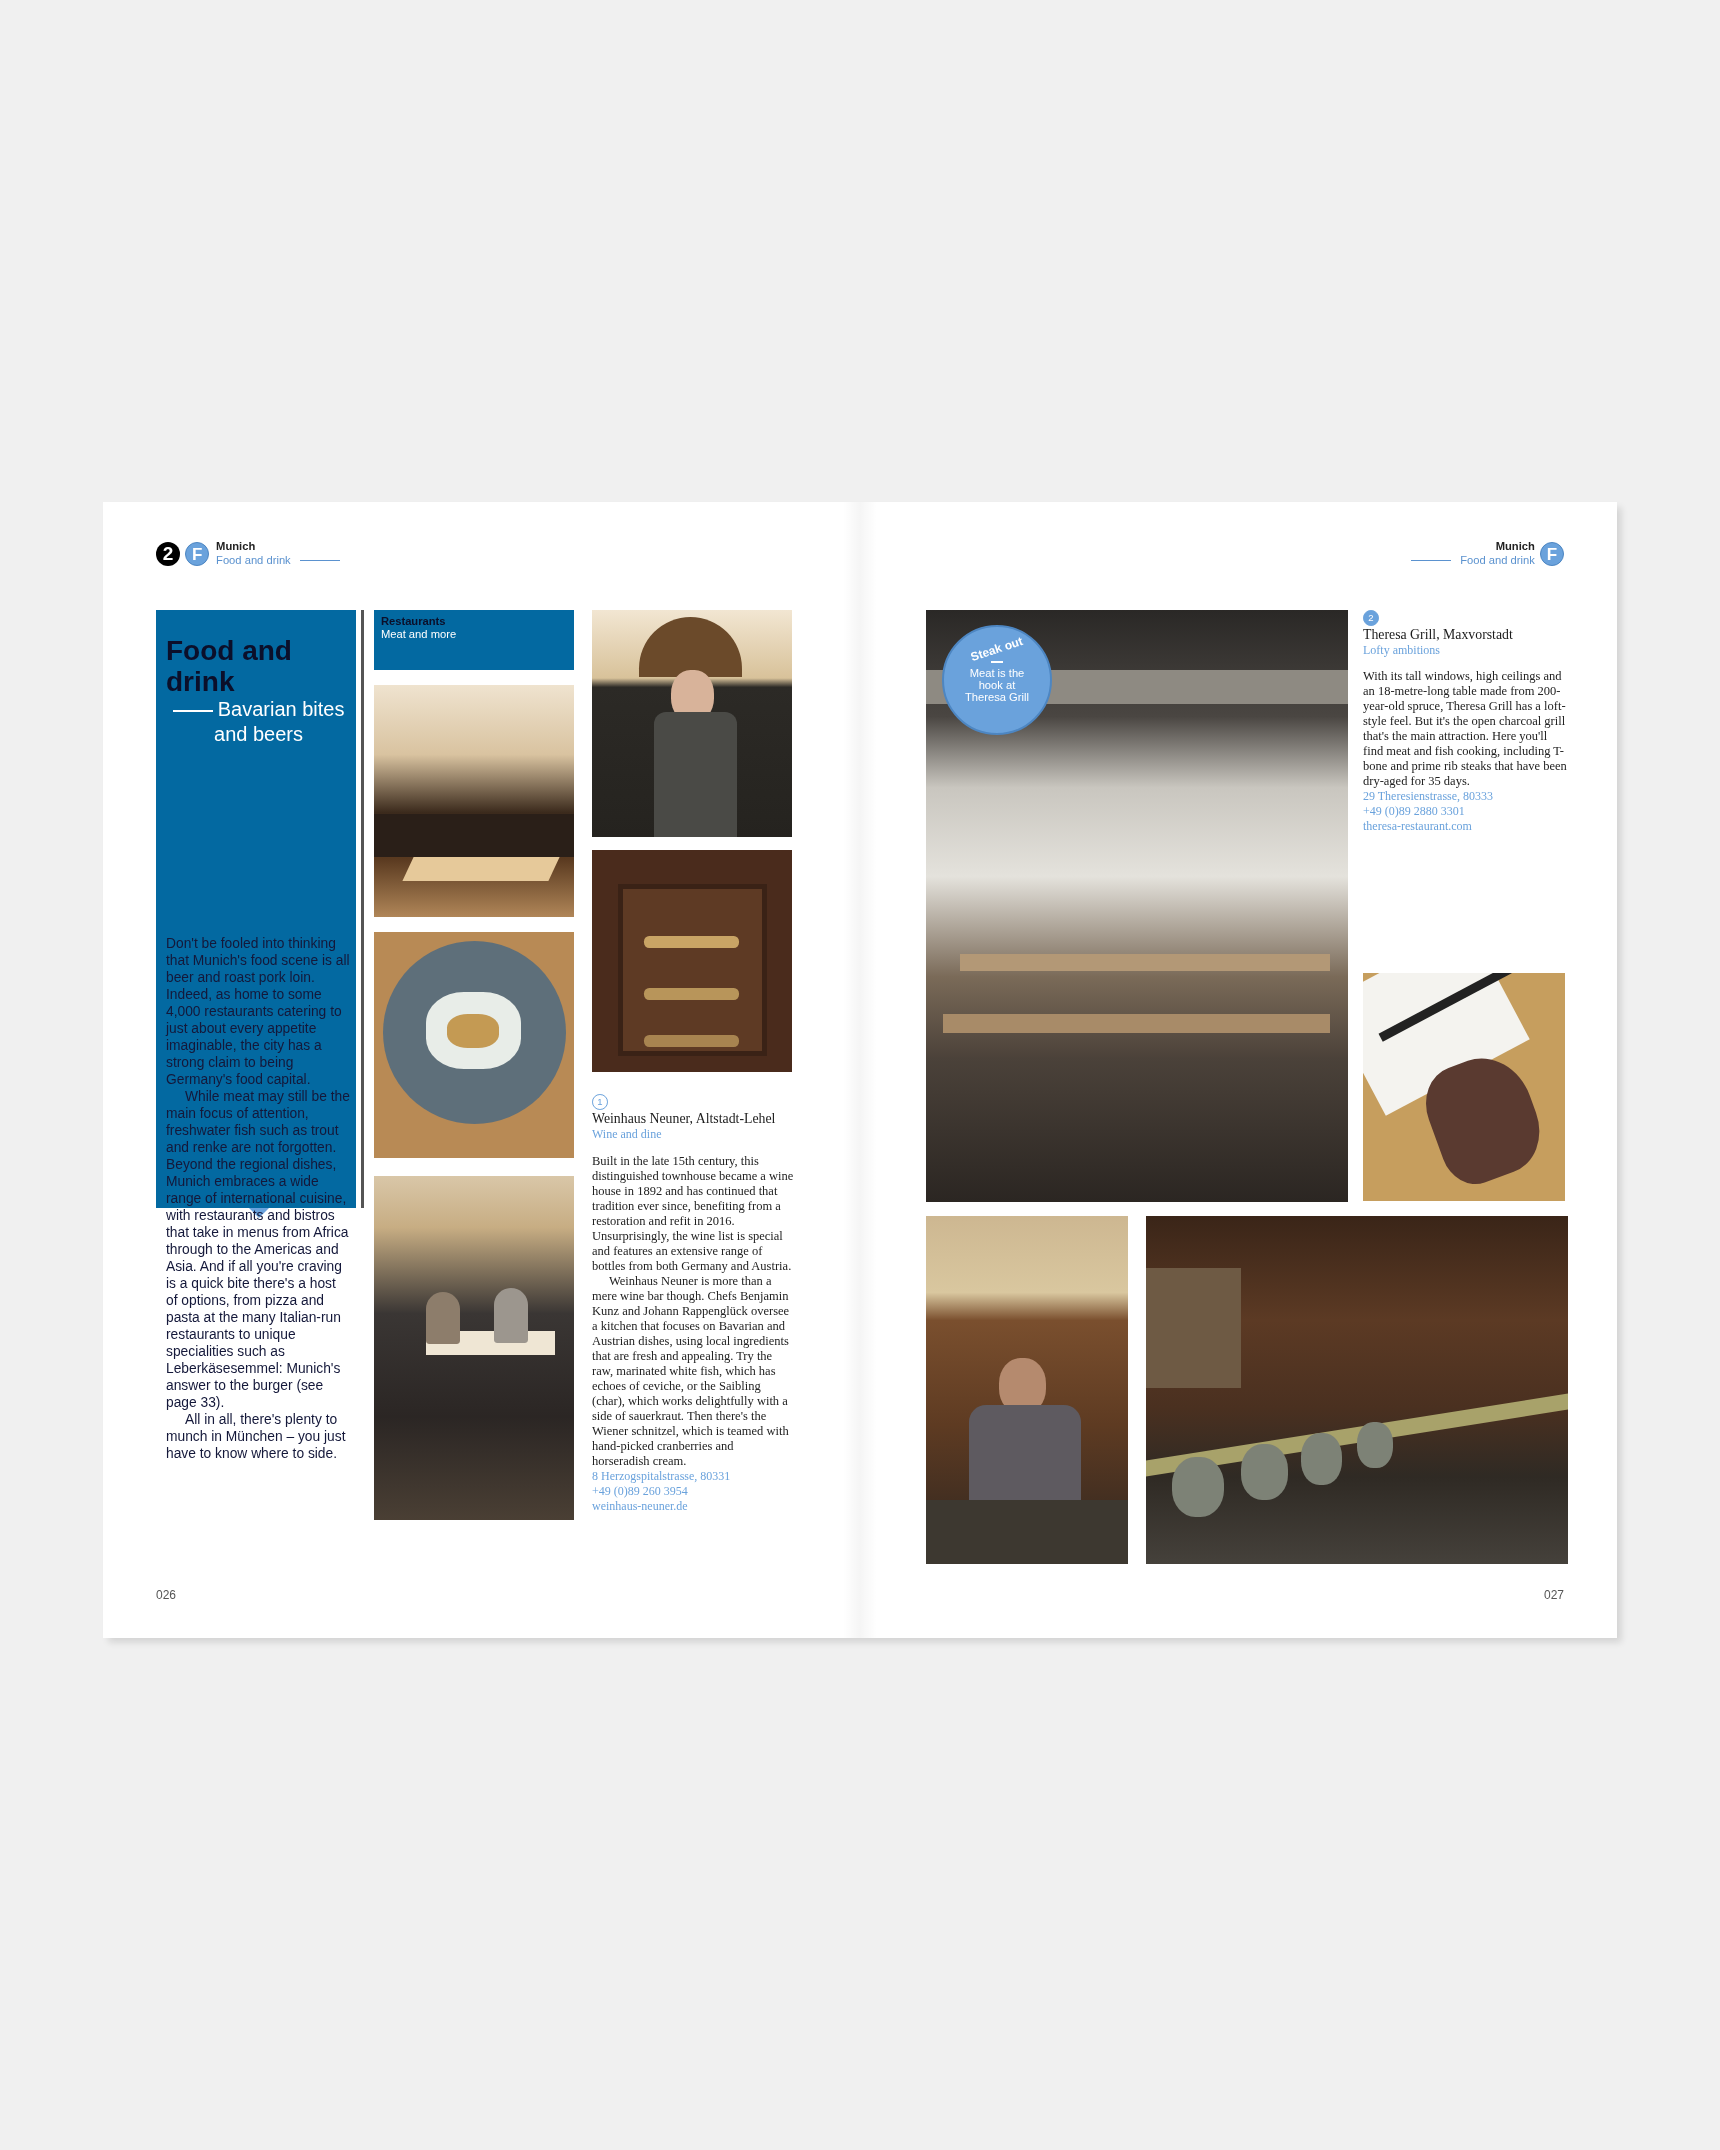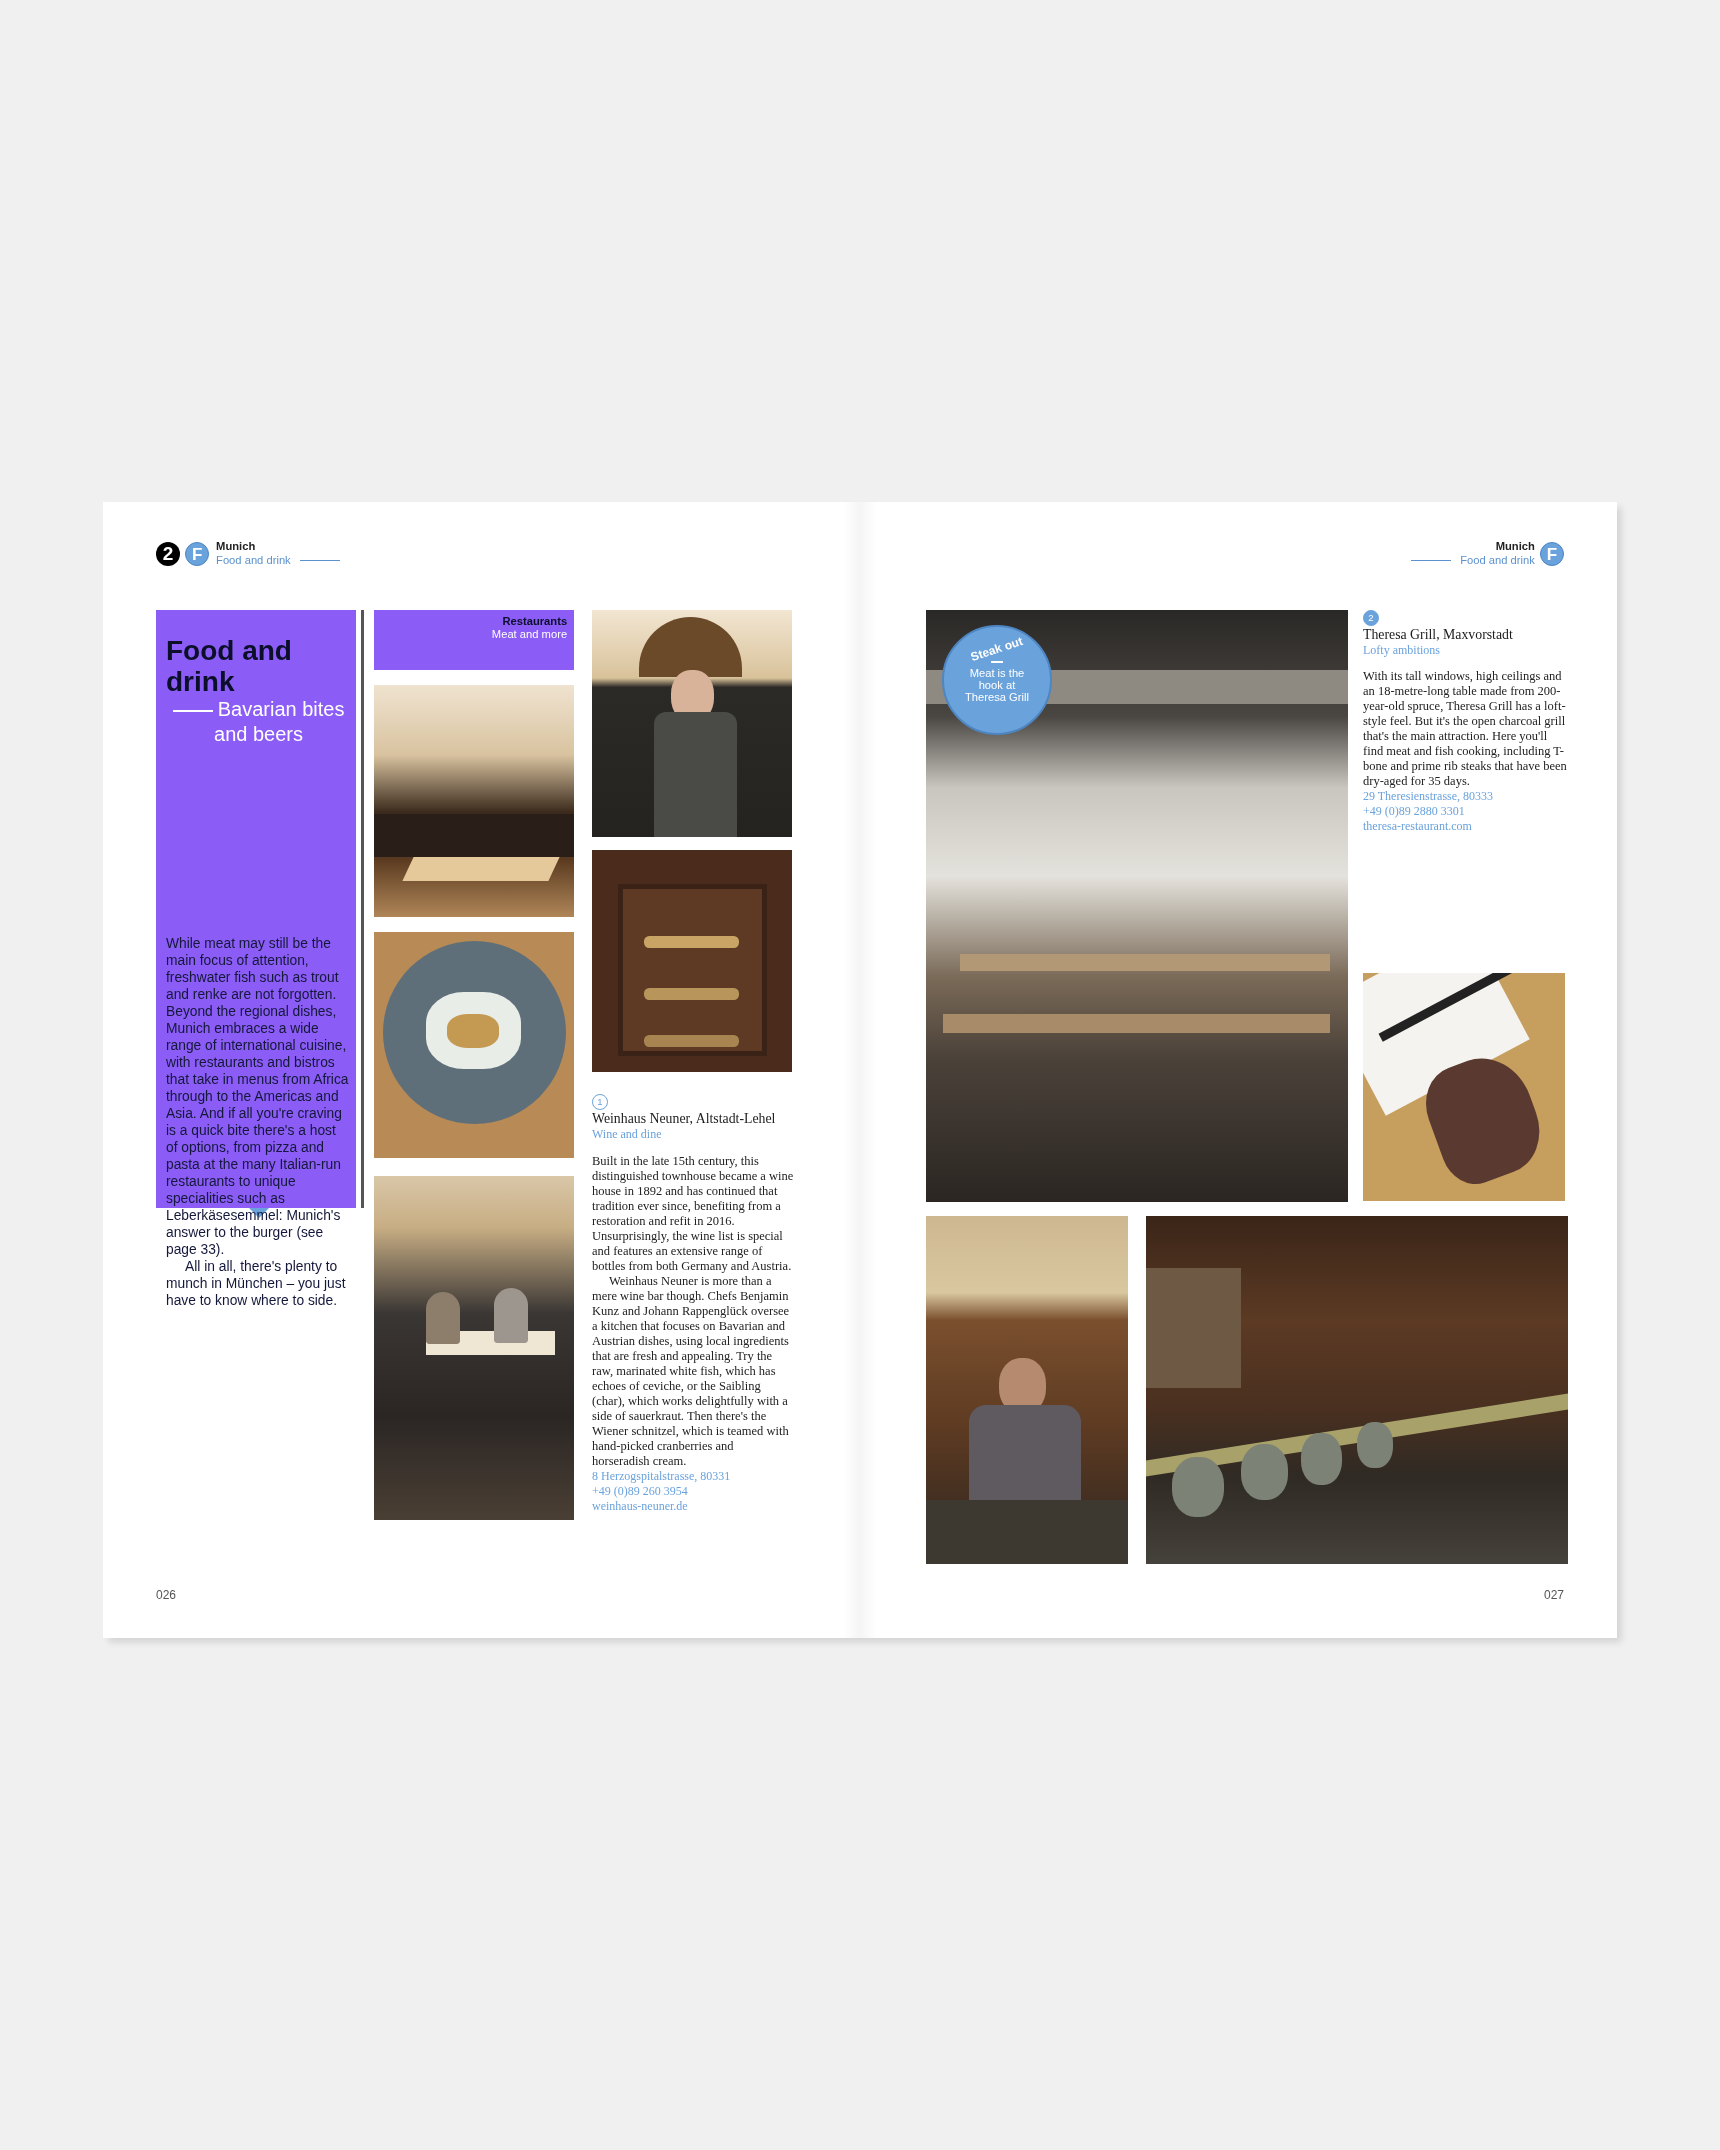--- a/index.html
+++ b/index.html
@@ -1,21 +1,21 @@
 <!DOCTYPE html>
 <html style="font-size:13.8px"><head>
 <meta charset="utf-8">
 <style>
   html, body { margin:0; padding:0; }
   body { width:1721px; height:2151px; background:#f0f0f0; position:relative; overflow:hidden; font-family:"Liberation Sans", sans-serif; }
   .spread { position:absolute; left:103px; top:502px; width:1514px; height:1136px; background:#ffffff; box-shadow: 5.2px 5.2px 6.9px rgba(0,0,0,0.12); }
   .abs { position:absolute; }
   .sans { font-family:"Liberation Sans", sans-serif; }
   .serif { font-family:"Liberation Serif", serif; }
-  .blue { background:#8b5cf6;text-align:right; }
+  .blue { background:#0369a1; }
   .hdr-num { width:24px; height:24px; border-radius:50%; background:#000; color:#fff; font-weight:bold; font-size:19px; line-height:24px; text-align:center; }
   .hdr-f { width:24px; height:24px; border-radius:50%; background:#6aa2dc; color:#fff; font-weight:bold; font-size:17px; line-height:24px; text-align:center; border:0.9px solid #4d86c2; box-sizing:border-box; }
   .hdr-city { font-size:11.2px; font-weight:bold; color:#222; line-height:12px; }
   .hdr-sec { font-size:11.2px; color:#5b92cf; line-height:12px; }
   .hdr-line { height:0.9px; background:#5b92cf; width:40px; display:inline-block; vertical-align:middle; }
   .title { font-size:28px; font-weight:bold; color:#0b0f2a; line-height:31px; }
   .subtitle { font-size:20px; color:#ffffff; line-height:25px;text-align:center; }
   .intro { font-size:13.8px; color:#14183a; line-height:17px; }
   .intro p { margin:0; }
   .intro p + p { text-indent:19px; }
@@ -54,20 +54,21 @@
   <div class="abs" style="left:258px; top:108px; width:2.6px; height:598px; background:#555;"></div>
 
   <div class="abs" style="left:63px; top:133px; width:185px;">
     <div class="title sans">Food and drink</div>
     <div class="subtitle sans">
       <span style="display:inline-block; width:40px; height:1.7px; background:#fff; vertical-align:middle; margin-right:5.2px;"></span><span>Bavarian bites and beers</span>
     </div>
   </div>
 
   <div class="abs intro sans" style="left:63px; top:433px; width:185px;">
+    <p>Don't be fooled into thinking that Munich's food scene is all beer and roast pork loin. Indeed, as home to some 4,000 restaurants catering to just about every appetite imaginable, the city has a strong claim to being Germany's food capital.</p>
     <p>While meat may still be the main focus of attention, freshwater fish such as trout and renke are not forgotten. Beyond the regional dishes, Munich embraces a wide range of international cuisine, with restaurants and bistros that take in menus from Africa through to the Americas and Asia. And if all you're craving is a quick bite there's a host of options, from pizza and pasta at the many Italian-run restaurants to unique specialities such as Leberkäsesemmel: Munich's answer to the burger (see page 33).</p>
     <p>All in all, there's plenty to munch in München – you just have to know where to side.</p>
   </div>
 
   <div class="abs blue" style="left:271px; top:108px; width:200px; height:60px; padding:5.2px 6.9px; box-sizing:border-box;">
     <div class="sans" style="font-size:11.2px; font-weight:bold; color:#0b0f2a; line-height:13px;">Restaurants</div>
     <div class="sans" style="font-size:11.2px; color:#fff; line-height:13px;">Meat and more</div>
   </div>
 
   <div class="photo" style="left:271px; top:183px; width:200px; height:232px; background:linear-gradient(180deg,#efe3cf 0%,#d9c3a0 30%,#3b2a1c 55%,#5a3a20 75%,#b08658 100%);">

